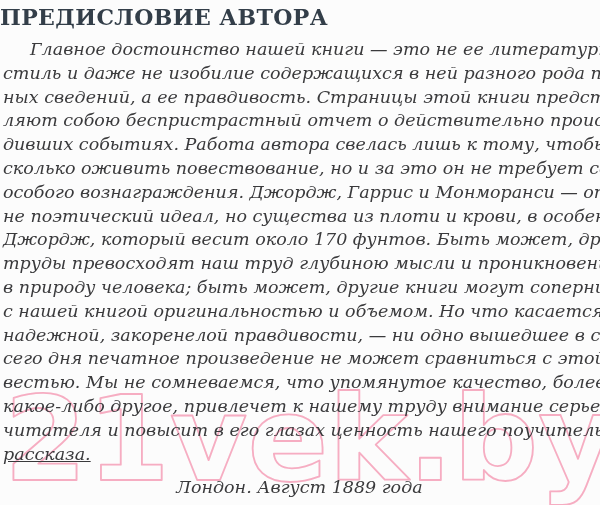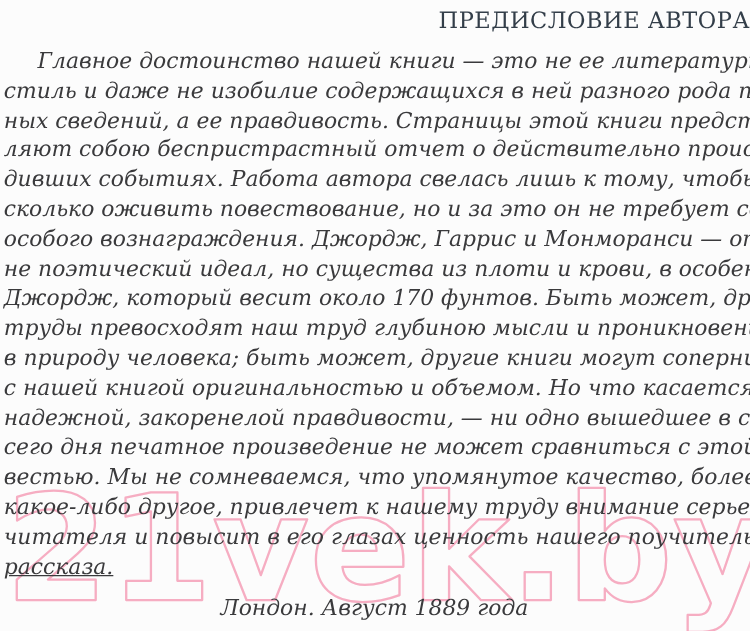--- a/index.html
+++ b/index.html
@@ -22,24 +22,24 @@
   .content {
     position: absolute;
     inset: 0;
     z-index: 2;
   }
   .title {
     position: absolute;
     top: 3px;
     left: 0;
     width: 100%;
-    text-align: right;
-    font-size: 18px;
+    text-align: left;
+    font-size: 22px;
     line-height: 28px;
-    font-weight: 400;
+    font-weight: 700;
     color: #333e49;
     letter-spacing: 0.4px;
   }
   .body-text {
     position: absolute;
     top: 38px;
     left: 3px;
     right: 3px;
     color: #3a3a3c;
     font-style: italic;

